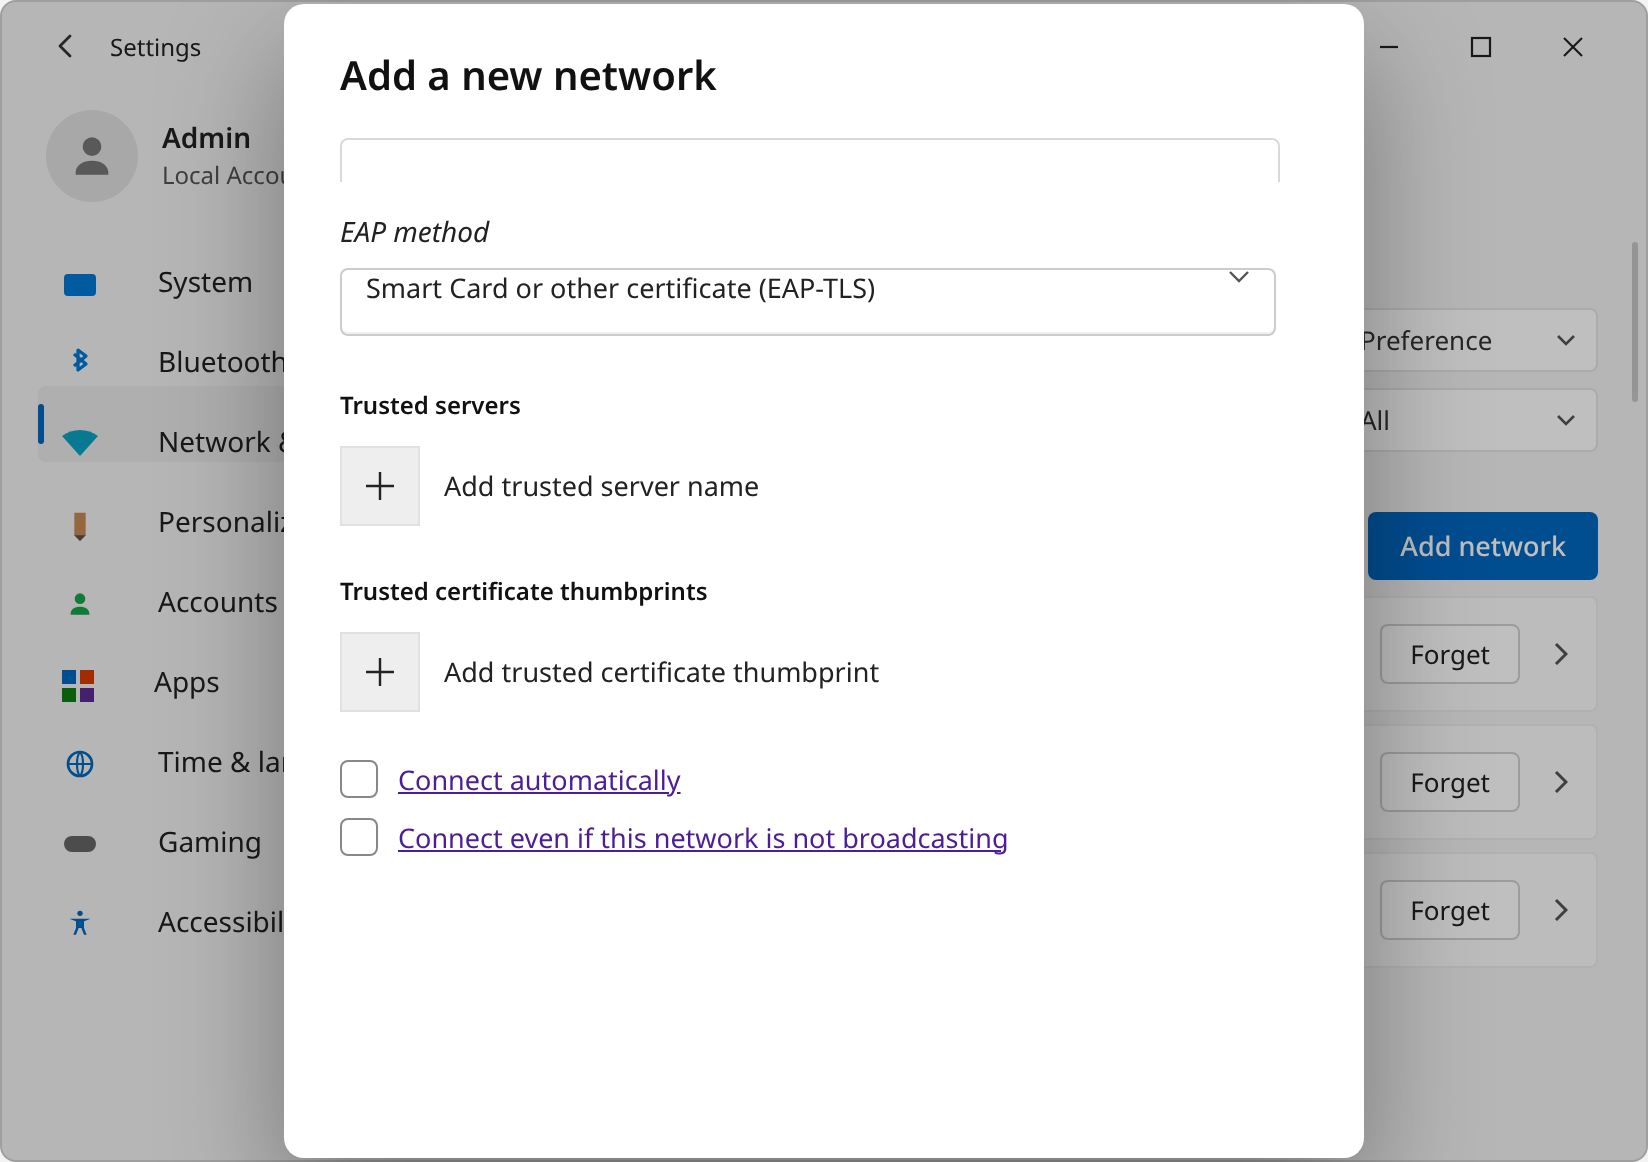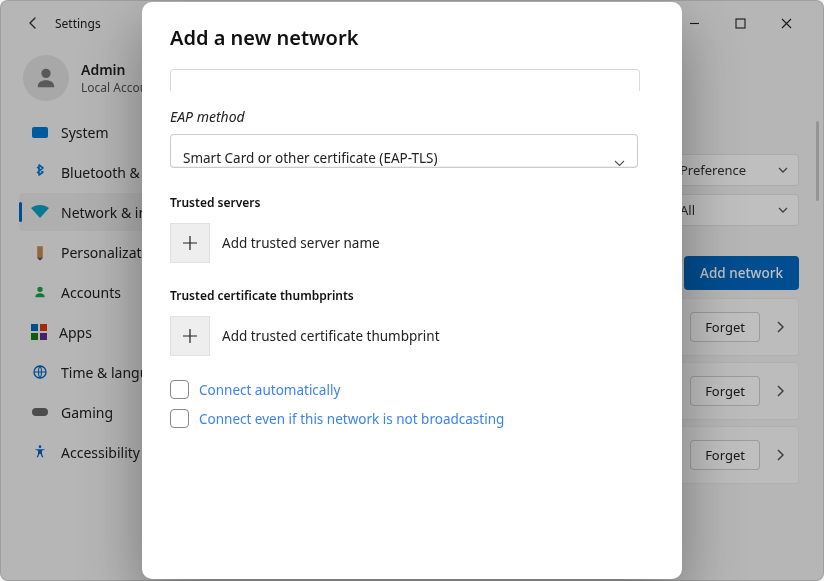--- a/index.html
+++ b/index.html
@@ -29,21 +29,21 @@
   .avatar svg { fill: #777; }
   .profile .name { font-size: 14px; font-weight: 600; color: #222; }
   .profile .acct { font-size: 12px; color: #555; }
   .search {
     width: 222px; height: 32px; border: 1px solid rgba(0,0,0,.12); border-radius: 4px;
     background: #fff; padding: 0 10px; font-size: 13px; color: #555; display:flex; align-items:center;
     margin-bottom: 18px; box-shadow: inset 0 -1px 0 rgba(0,0,0,.08);
   }
   .nav { display:flex; flex-direction: column; gap: 2px; }
   .nav-item {
-    display: flex; align-items: center; gap: 12px; height: 38px; padding: 0 8px 0 12px;
+    display: flex; align-items: flex-end; gap: 30px; height: 38px; padding: 0 8px 0 12px;
     border-radius: 4px; font-size: 14px; color: #222; white-space: nowrap; overflow: hidden;
   }
   .nav-item.active { background: #eaeaea; position: relative; }
   .nav-item.active::before {
     content: ""; position: absolute; left: 0; top: 9px; bottom: 9px; width: 3px;
     border-radius: 2px; background: #0067c0;
   }
   .nav-ic { width: 18px; height: 18px; flex-shrink: 0; border-radius: 3px; display:flex; align-items:center; justify-content:center; }
   .nav-ic .sq { width:16px; height:11px; background:#0078d4; border-radius:2px; }
   .nav-ic.bt { color:#0078d4; }
@@ -93,41 +93,41 @@
     width:540px; height:577px; background:#fff; border-radius:10px;
     box-shadow:0 24px 60px rgba(0,0,0,.35); display:flex; flex-direction:column;
     overflow:hidden;
   }
   .dlg-body { padding:22px 28px 8px 28px; flex:1; overflow:hidden; position:relative; }
   .dlg-title { font-size:20px; font-weight:600; color:#111; margin:0 0 18px; }
   .field-outline { height:22px; border:1px solid rgba(0,0,0,.15); border-bottom:none; border-radius:4px 4px 0 0; margin:0 14px 16px 0; }
   .label { font-size:14px; color:#222; margin:8px 0;font-style:italic; }
   .dropdown {
     width:468px; height:34px; border:1px solid rgba(0,0,0,.2); border-radius:4px;
-    background:#fff; display:flex; align-items:flex-end; justify-content:space-between;
+    background:#fff; display:flex; align-items:flex-start; justify-content:space-between;
     padding:0 12px; font-size:13.5px; color:#222; margin-bottom:20px;
     box-shadow: inset 0 -1px 0 rgba(0,0,0,.06);
   }
 
   .scroll-area { position:relative; height:300px; overflow:hidden; }
 
   .section-h { font-size:12px; font-weight:600; color:#111; margin:6px 0 12px; }
   .add-tile { display:flex; align-items:center; gap:12px; margin-bottom:24px; }
   .plus-btn {
     width:40px; height:40px; background:#eee; border:1px solid rgba(0,0,0,.05);
     display:flex; align-items:center; justify-content:center;
   }
   .plus-btn svg { stroke:#222; }
   .add-tile .txt { font-size:13.5px; color:#222; }
 
   .check-row { display:flex; align-items:center; gap:10px; margin:6px 0 10px; }
   .chk {
     width:19px; height:19px; border:1.4px solid #888; border-radius:4px; background:#fff;
   }
-  .check-row .txt { font-size:13.5px; color:#3b82f6; }
+  .check-row .txt { font-size:13.5px; color:#4c1d95;text-decoration:underline; }
 
   .dlg-footer {
     padding:12px 28px 20px; display:flex; gap:10px; background:#fff;
     border-top:1px solid rgba(0,0,0,.04);
   }
   .dlg-btn { flex:1; height:34px; border-radius:4px; font-size:13.5px; display:flex; align-items:center; justify-content:center; }
   .dlg-btn.save { background:#f5f5f5; color:#9a9a9a; border:1px solid rgba(0,0,0,.05); }
   .dlg-btn.cancel { background:#fff; color:#222; border:1px solid rgba(0,0,0,.22); }
 
   

